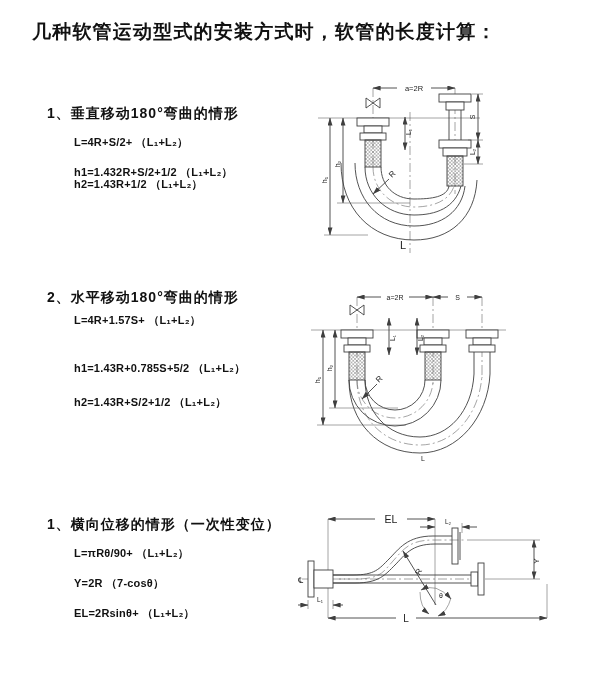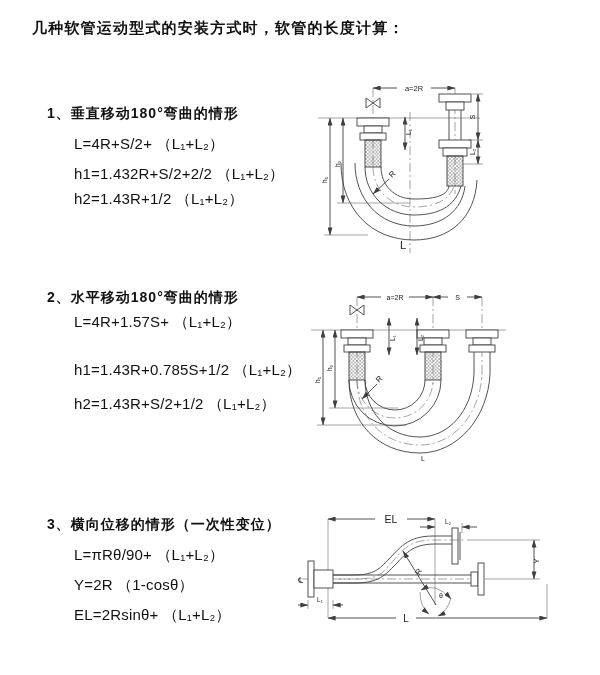--- a/index.html
+++ b/index.html
@@ -3,55 +3,55 @@
 <meta charset="utf-8">
 <style>
   html,body{margin:0;padding:0;}
   body{
     width:600px;height:675px;position:relative;overflow:hidden;
     background:#ffffff;color:#111;
     font-family:"Liberation Sans","DejaVu Sans",sans-serif;
   }
   .page-title{
     position:absolute;left:32px;top:19px;
-    font-size:15px;font-weight:bold;letter-spacing:1.2px;white-space:nowrap;
+    font-size:19px;font-weight:bold;letter-spacing:1.2px;white-space:nowrap;
   }
   .sec-heading{
     position:absolute;left:47px;
     font-size:14px;font-weight:bold;letter-spacing:1px;white-space:nowrap;
   }
   .formula{
     position:absolute;left:74px;
-    font-size:15px;font-weight:400;letter-spacing:.2px;white-space:nowrap;
+    font-size:11px;font-weight:700;letter-spacing:.2px;white-space:nowrap;
   }
   svg.diagram{position:absolute;}
   svg .cad{stroke:#3f3f3f;stroke-width:.9;fill:none;}
   svg .thin{stroke:#5a5a5a;stroke-width:.55;fill:none;}
   svg .cl{stroke:#5a5a5a;stroke-width:.55;fill:none;stroke-dasharray:9 3 2 3;}
   svg .fit{fill:#ffffff;stroke:#3f3f3f;stroke-width:.9;}
   svg text{font-family:"Liberation Sans","DejaVu Sans",sans-serif;fill:#222;}
 </style>
 </head>
 <body>
 
 <div class="page-title">几种软管运动型式的安装方式时，软管的长度计算：</div>
 
 <div class="sec-heading" style="top:105px">1、垂直移动180°弯曲的情形</div>
 <div class="formula" style="top:135px">L=4R+S/2+ （L₁+L₂）</div>
-<div class="formula" style="top:165px">h1=1.432R+S/2+2/2 （L₁+L₂）</div>
-<div class="formula" style="top:190px">h2=1.43R+1/2 （L₁+L₂）</div>
+<div class="formula" style="top:165px">h1=1.432R+S/2+1/2 （L₁+L₂）</div>
+<div class="formula" style="top:177px">h2=1.43R+1/2 （L₁+L₂）</div>
 
 <div class="sec-heading" style="top:289px">2、水平移动180°弯曲的情形</div>
 <div class="formula" style="top:313px">L=4R+1.57S+ （L₁+L₂）</div>
-<div class="formula" style="top:361px">h1=1.43R+0.785S+1/2 （L₁+L₂）</div>
+<div class="formula" style="top:361px">h1=1.43R+0.785S+5/2 （L₁+L₂）</div>
 <div class="formula" style="top:395px">h2=1.43R+S/2+1/2 （L₁+L₂）</div>
 
-<div class="sec-heading" style="top:516px">3、横向位移的情形（一次性变位）</div>
+<div class="sec-heading" style="top:516px">1、横向位移的情形（一次性变位）</div>
 <div class="formula" style="top:546px">L=πRθ/90+ （L₁+L₂）</div>
-<div class="formula" style="top:576px">Y=2R （1-cosθ）</div>
+<div class="formula" style="top:576px">Y=2R （7-cosθ）</div>
 <div class="formula" style="top:606px">EL=2Rsinθ+ （L₁+L₂）</div>
 
 <svg class="diagram" style="left:310px;top:68px" width="280" height="192" viewBox="0 0 280 192">
   <defs>
     <marker id="ar1" viewBox="0 0 8 5" refX="7.6" refY="2.5" markerWidth="8" markerHeight="5" orient="auto-start-reverse" markerUnits="userSpaceOnUse">
       <path d="M0,0 L8,2.5 L0,5 z" fill="#3f3f3f"></path>
     </marker>
     <pattern id="hp1" width="3.5" height="3.5" patternUnits="userSpaceOnUse">
       <path d="M0,3.5 L3.5,0 M0,0 L3.5,3.5" stroke="#6a6a6a" stroke-width=".45"></path>
     </pattern>

